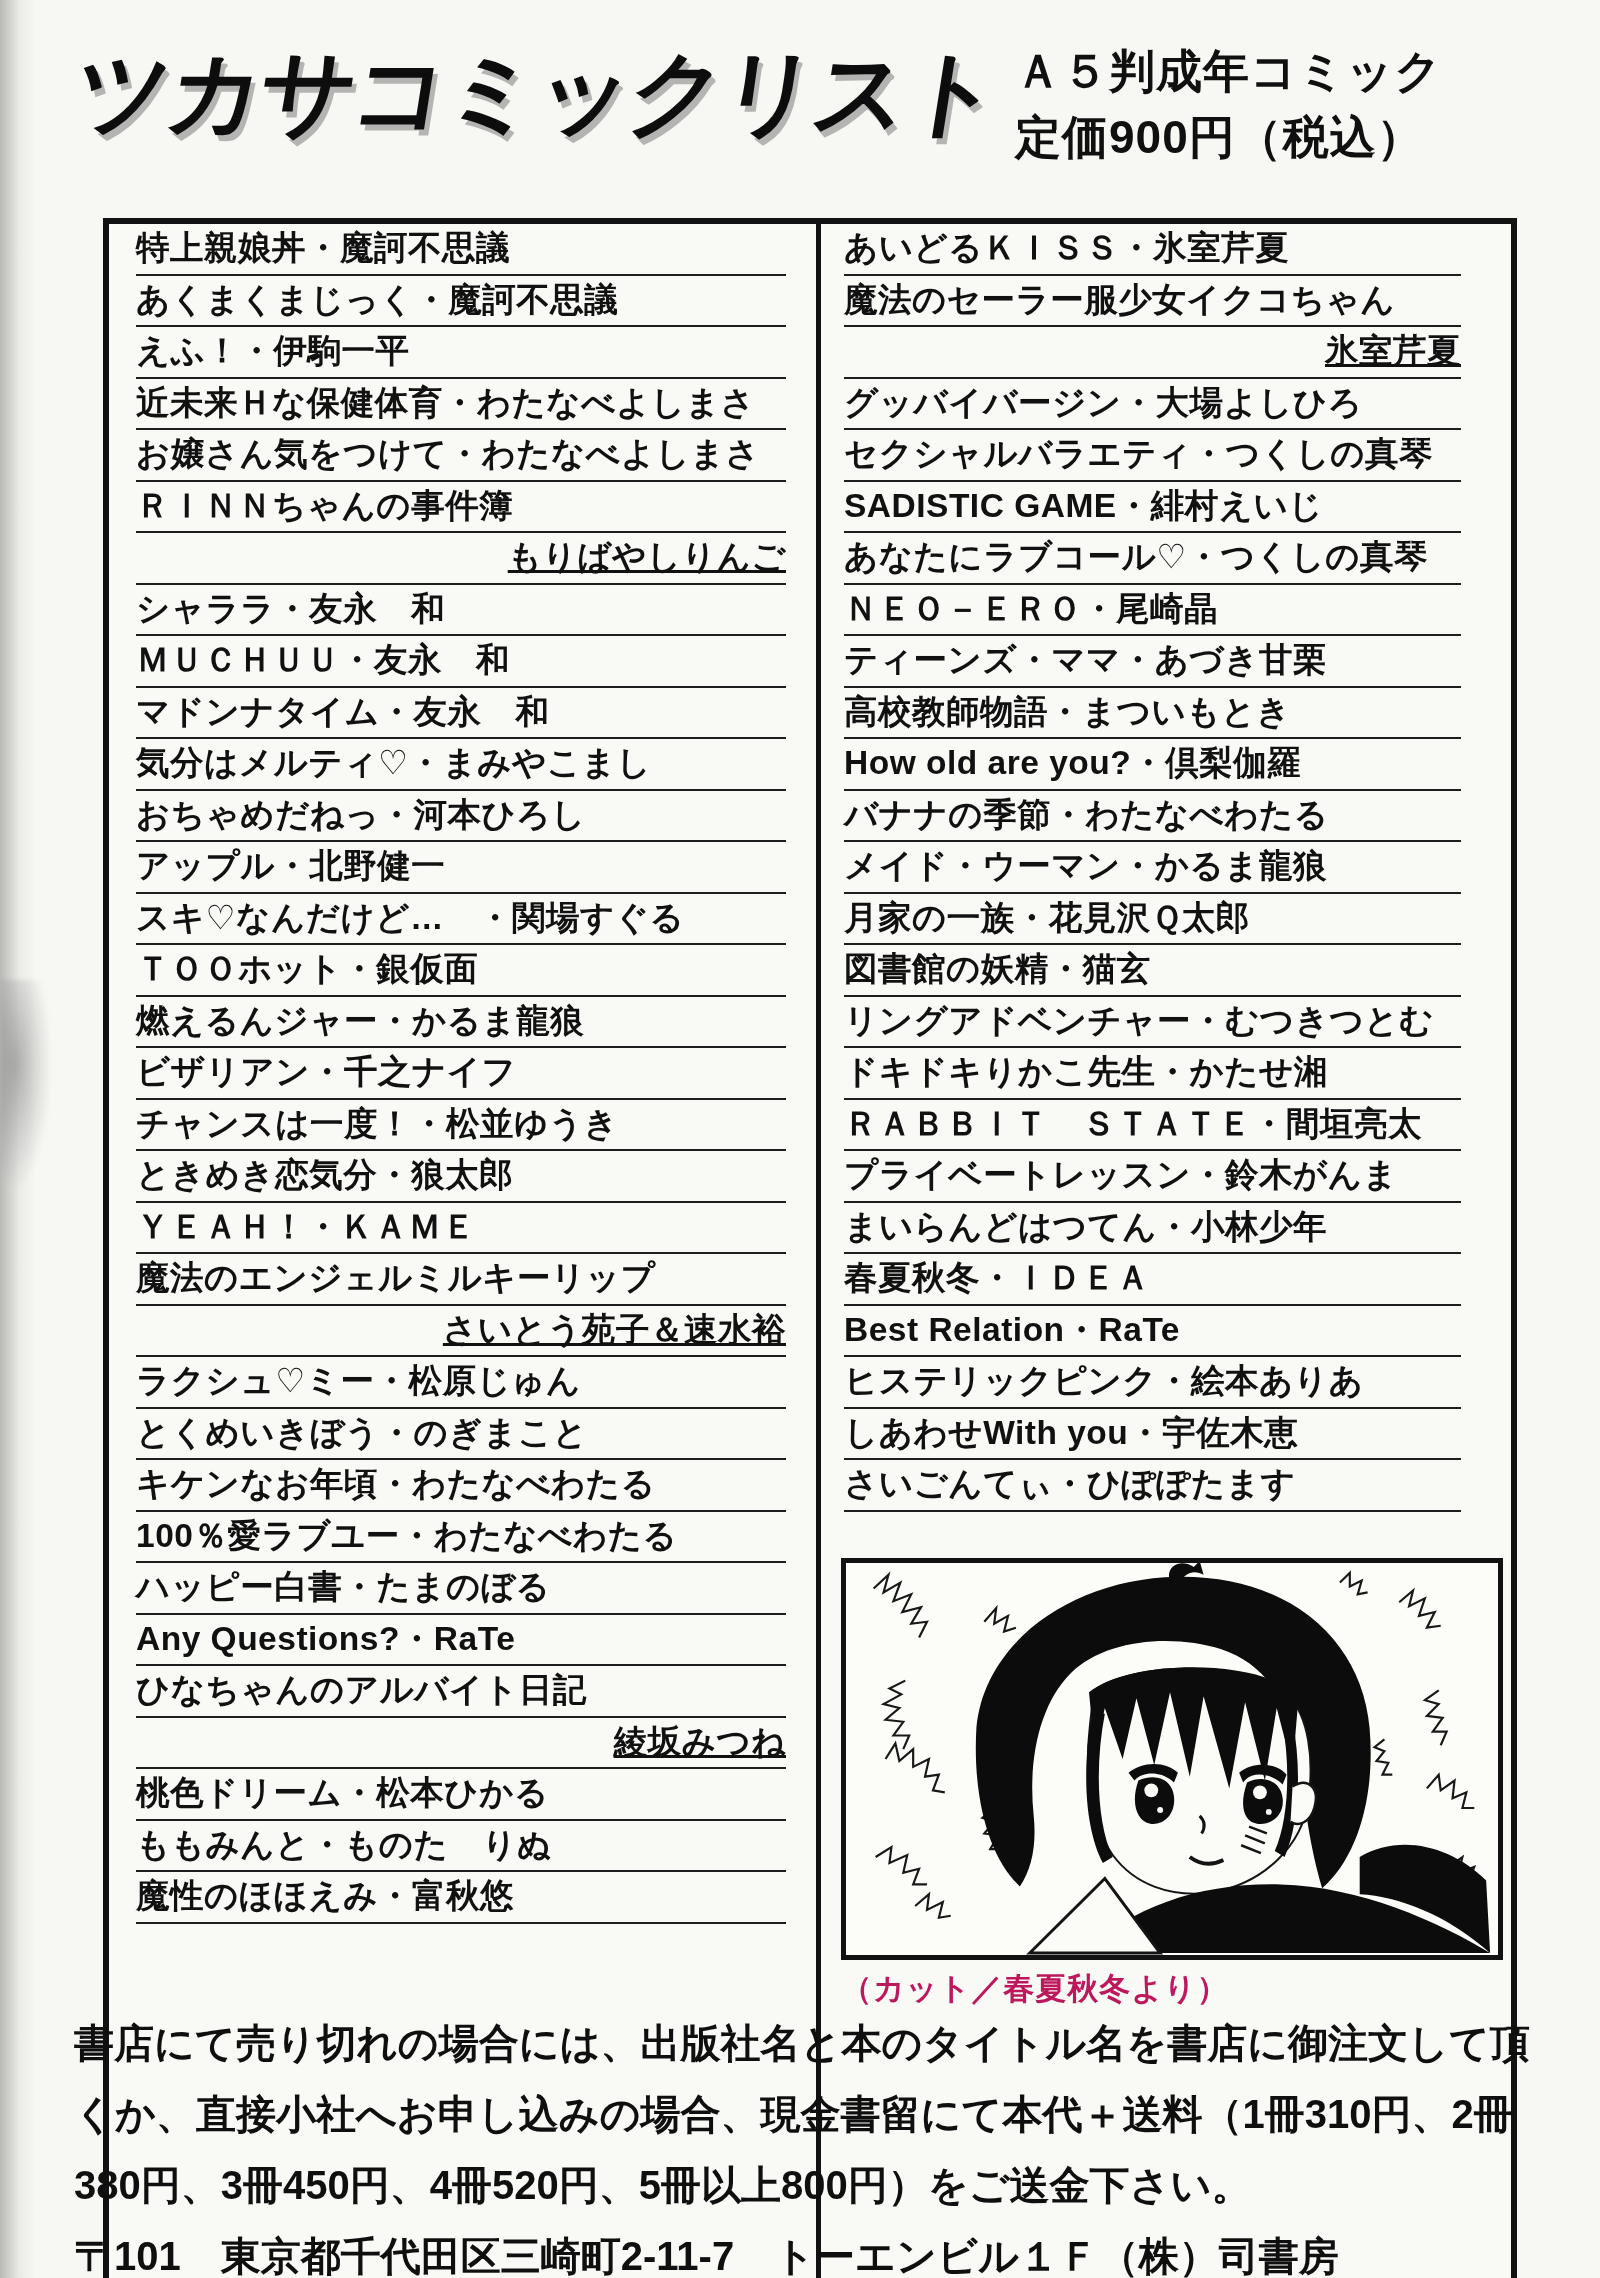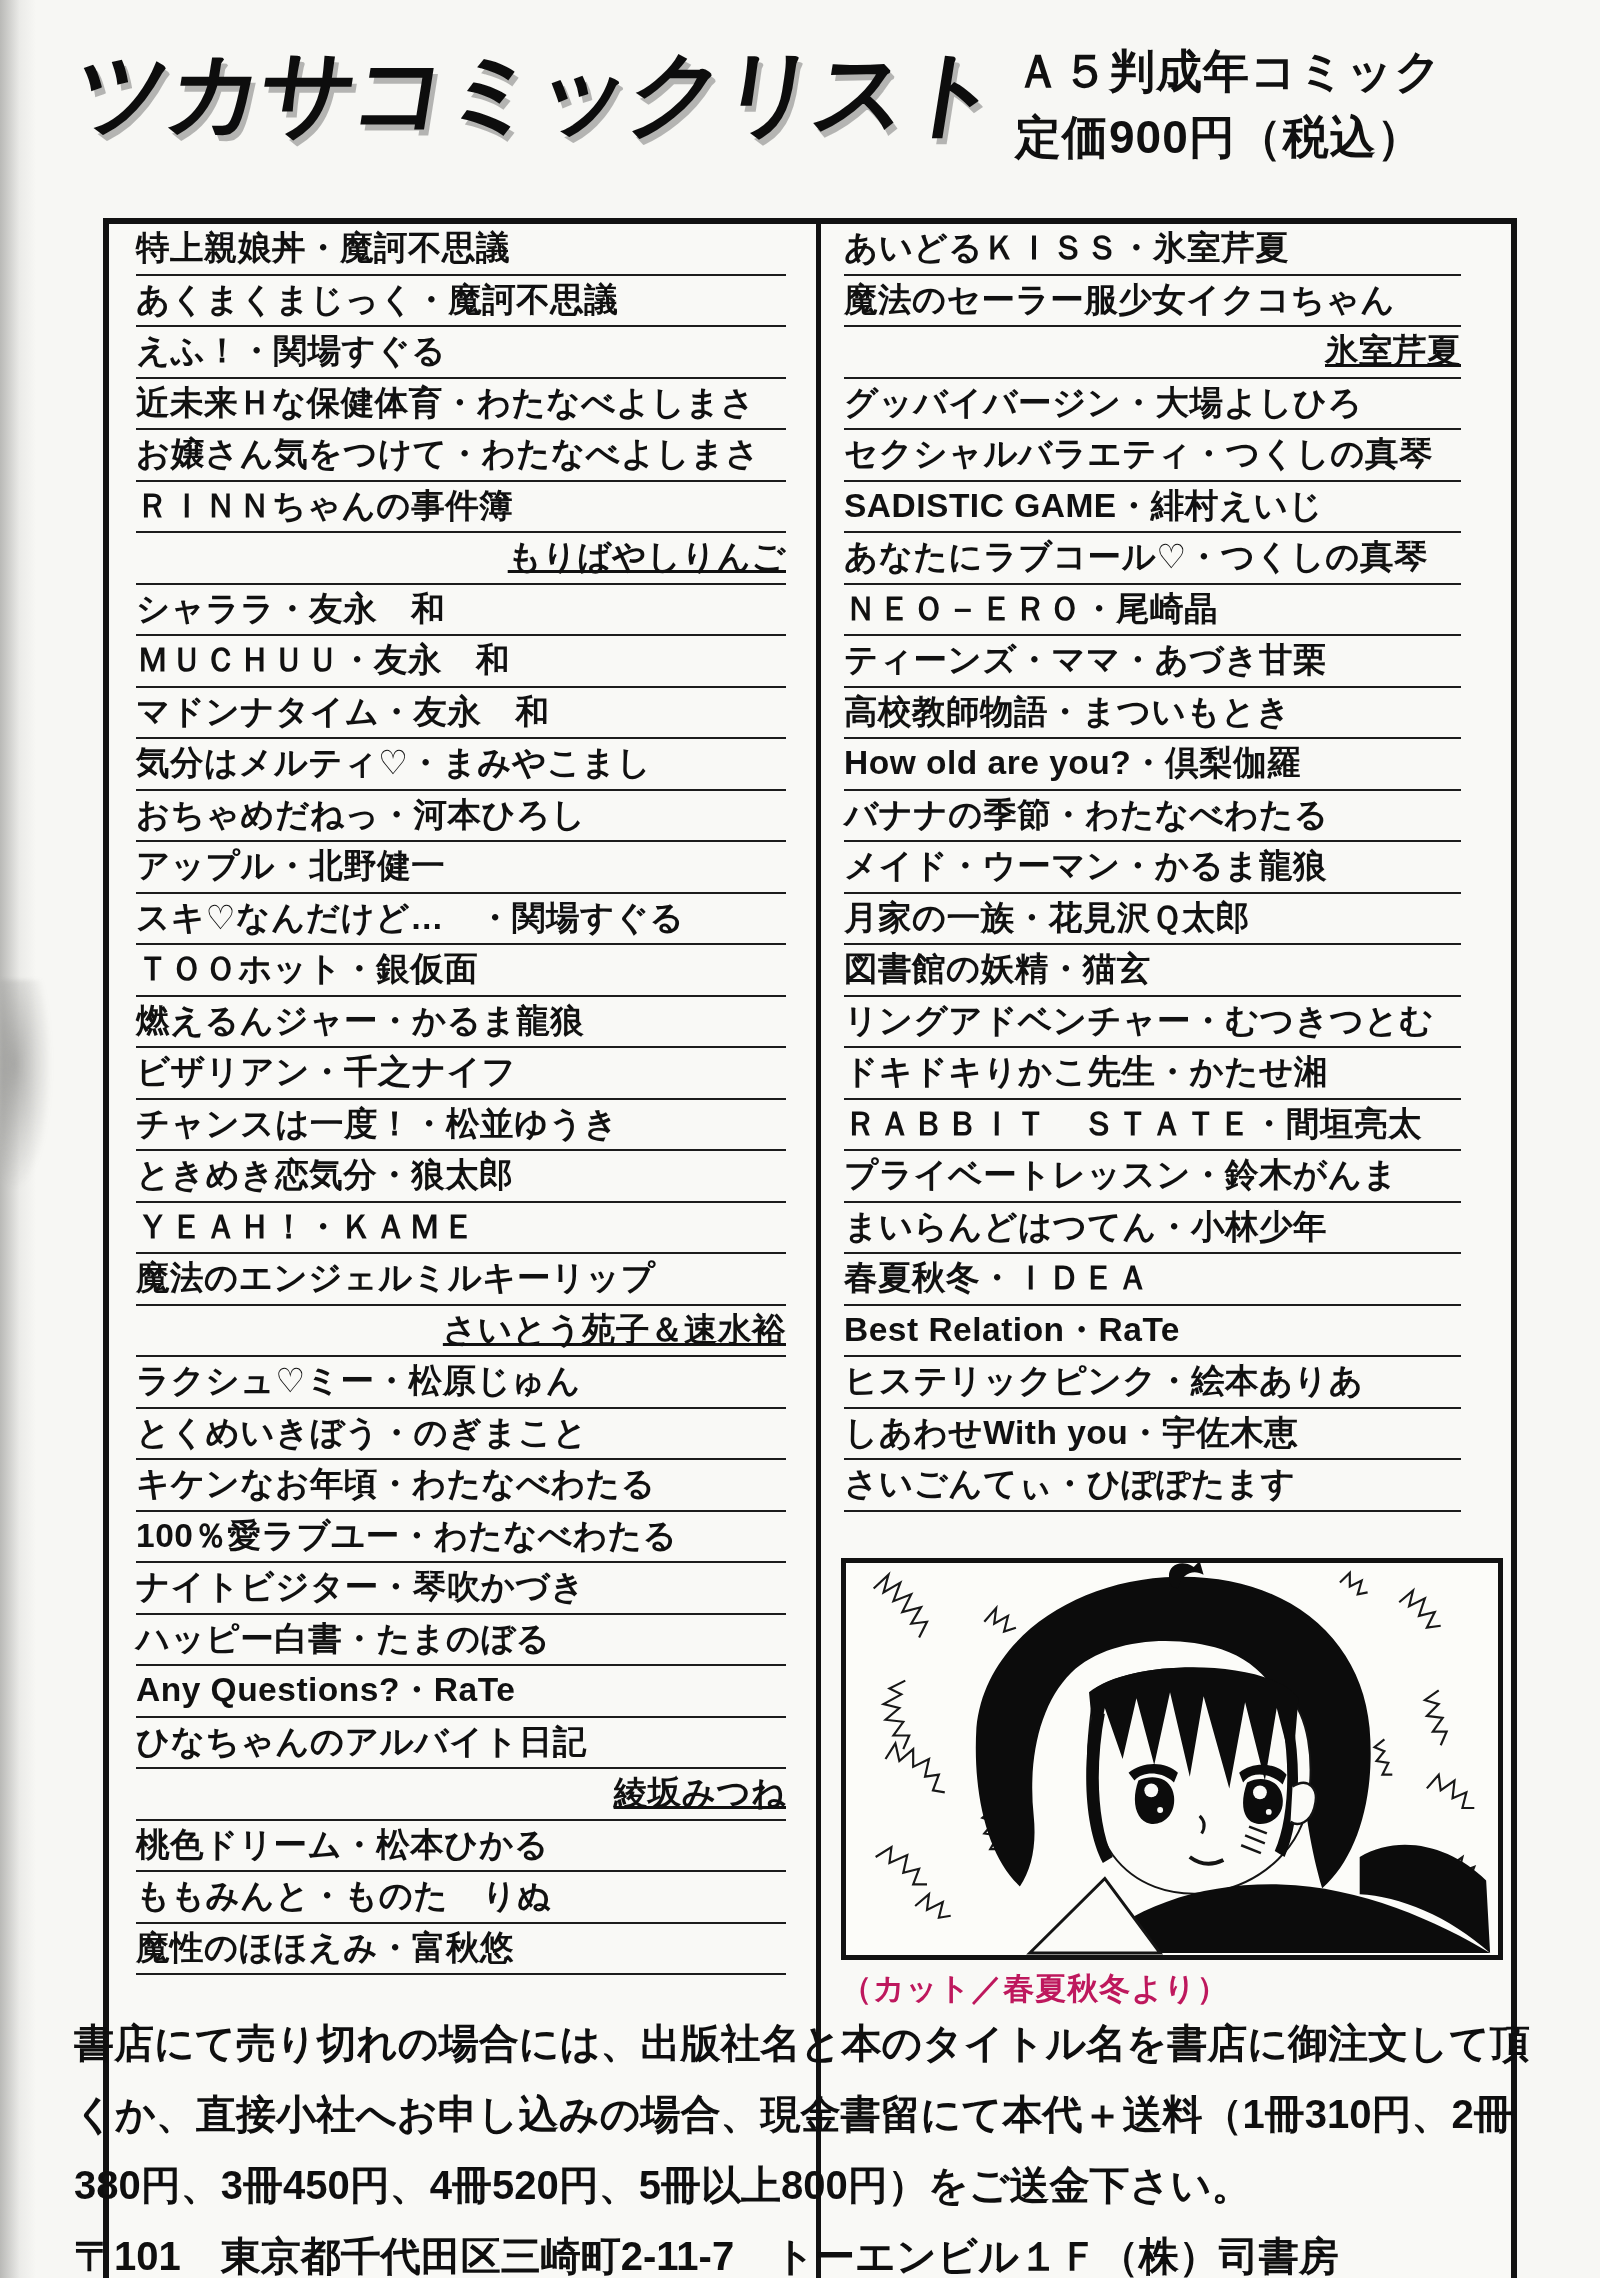--- a/index.html
+++ b/index.html
@@ -80,21 +80,21 @@
 <div class="pub-info">
   <div>Ａ５判成年コミック</div>
   <div>定価900円（税込）</div>
 </div>
 
 <div class="table">
   <div class="col col-left">
     <div id="rows-left">
         <div class="row">特上親娘丼・魔訶不思議</div>
         <div class="row">あくまくまじっく・魔訶不思議</div>
-        <div class="row">えふ！・関場すぐる</div>
+        <div class="row">えふ！・伊駒一平</div>
         <div class="row">近未来Ｈな保健体育・わたなべよしまさ</div>
         <div class="row">お嬢さん気をつけて・わたなべよしまさ</div>
         <div class="row">ＲＩＮＮちゃんの事件簿</div>
         <div class="row right">もりばやしりんご</div>
         <div class="row">シャララ・友永　和</div>
         <div class="row">ＭＵＣＨＵＵ・友永　和</div>
         <div class="row">マドンナタイム・友永　和</div>
         <div class="row">気分はメルティ♡・まみやこまし</div>
         <div class="row">おちゃめだねっ・河本ひろし</div>
         <div class="row">アップル・北野健一</div>
@@ -104,21 +104,20 @@
         <div class="row">ビザリアン・千之ナイフ</div>
         <div class="row">チャンスは一度！・松並ゆうき</div>
         <div class="row">ときめき恋気分・狼太郎</div>
         <div class="row">ＹＥＡＨ！・ＫＡＭＥ</div>
         <div class="row">魔法のエンジェルミルキーリップ</div>
         <div class="row right">さいとう苑子＆速水裕</div>
         <div class="row">ラクシュ♡ミー・松原じゅん</div>
         <div class="row">とくめいきぼう・のぎまこと</div>
         <div class="row">キケンなお年頃・わたなべわたる</div>
         <div class="row">100％愛ラブユー・わたなべわたる</div>
-        <div class="row">ナイトビジター・琴吹かづき</div>
         <div class="row">ハッピー白書・たまのぼる</div>
         <div class="row">Any Questions?・RaTe</div>
         <div class="row">ひなちゃんのアルバイト日記</div>
         <div class="row right">綾坂みつね</div>
         <div class="row">桃色ドリーム・松本ひかる</div>
         <div class="row">ももみんと・ものた　りぬ</div>
         <div class="row">魔性のほほえみ・富秋悠</div>
       </div>
   </div>
   <div class="divider"></div>

